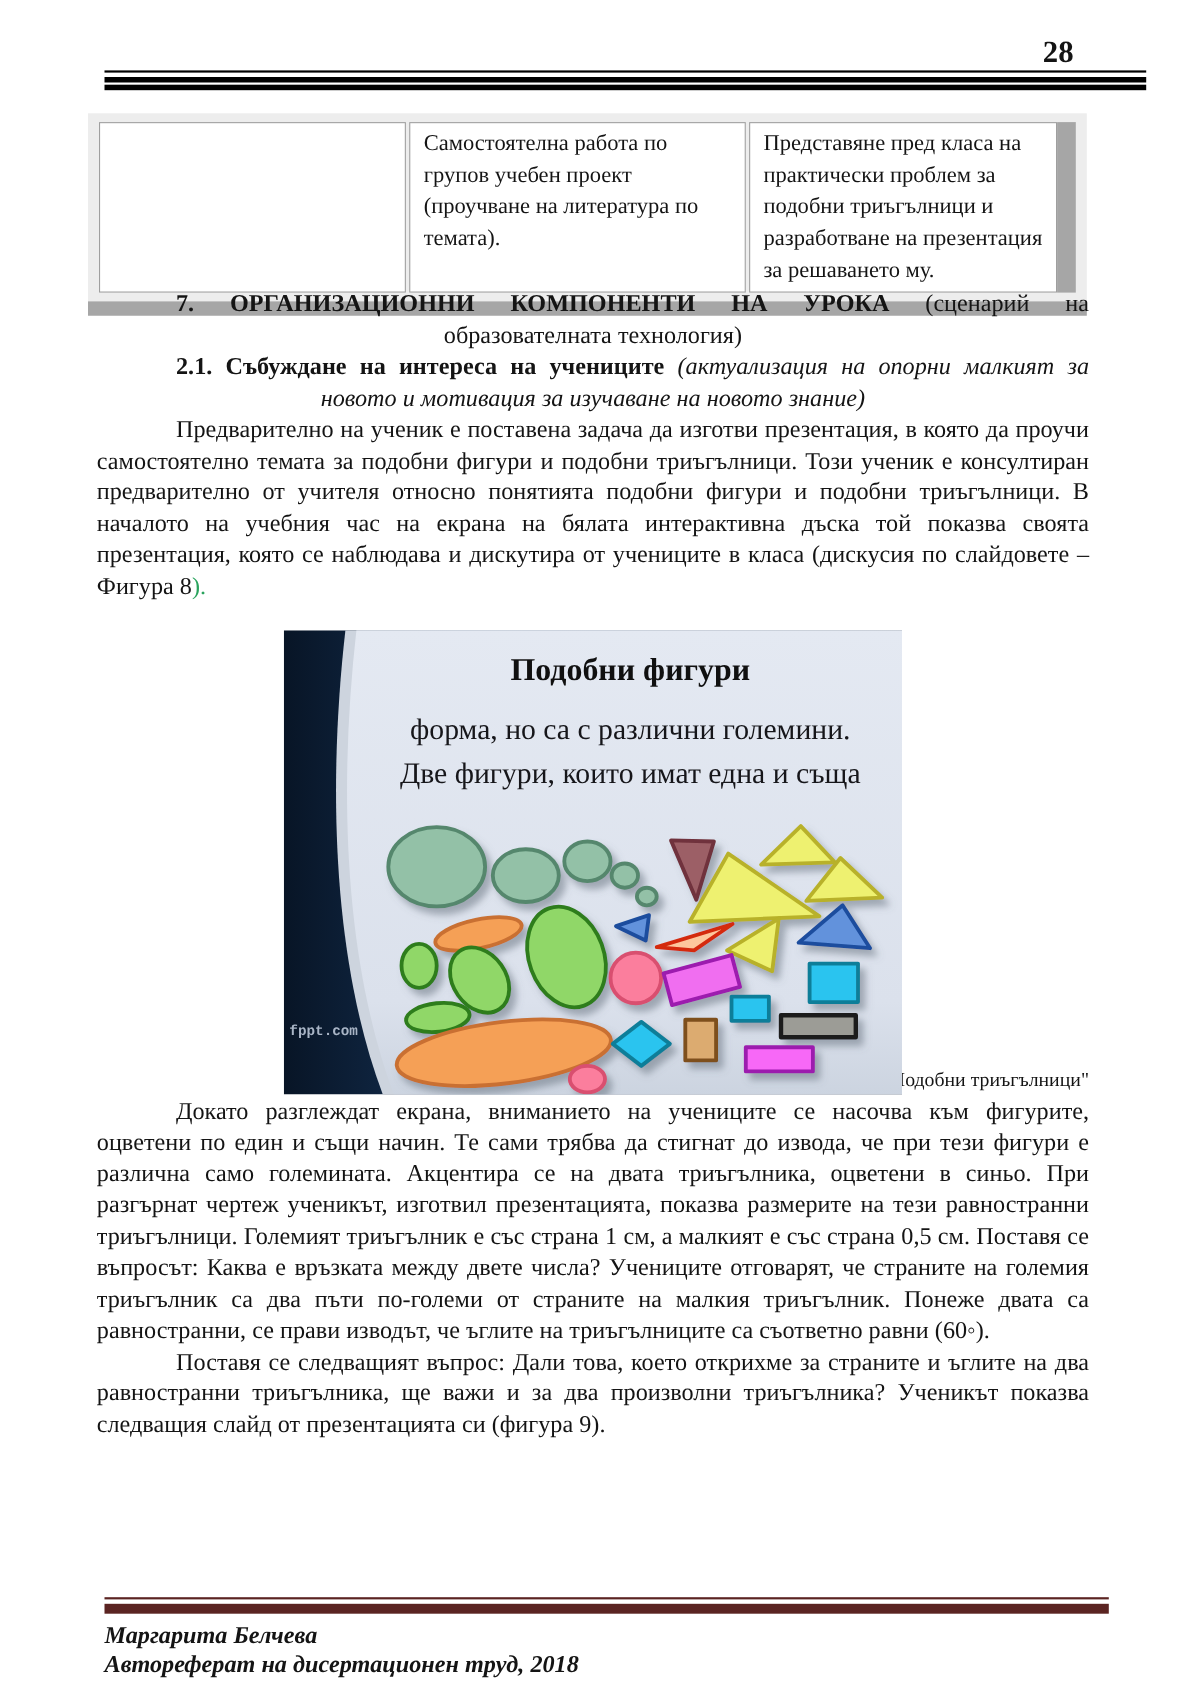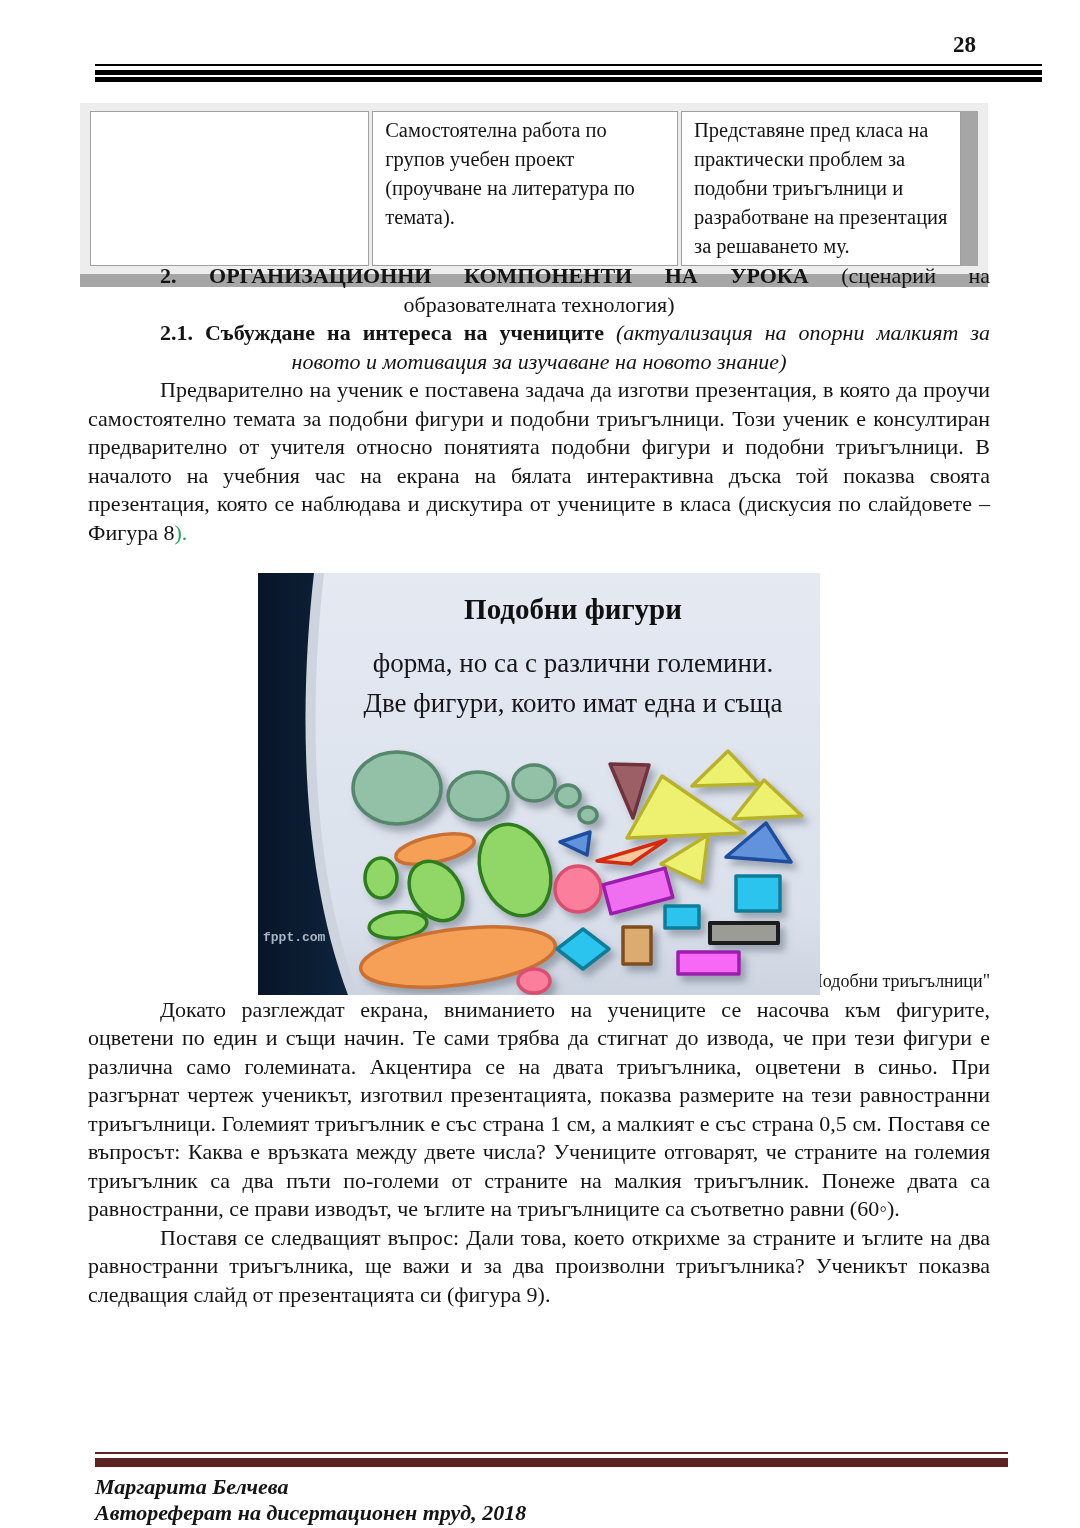--- a/index.html
+++ b/index.html
@@ -1,20 +1,20 @@
 <!DOCTYPE html>
 <html><head>
 <meta charset="utf-8">
 <style>
   html,body { margin:0; padding:0; background:#ffffff; }
   body { width:1080px; height:1528px; font-family:"Liberation Serif", serif; color:#141414; }
   .page { position:relative; width:1080px; height:1528px; overflow:hidden; background:#fff; }
 
   
-  .pagenum { position:absolute; top:32px; right:104px; font-size:23px; font-weight:bold; }
+  .pagenum { position:absolute; top:32px; right:104px; font-size:28px; font-weight:bold; }
   .toprule { position:absolute; top:64px; left:95px; right:38px; }
   .toprule .r1 { height:2px; background:#000; }
   .toprule .g1 { height:4px; }
   .toprule .r2 { height:5px; background:#000; }
   .toprule .g2 { height:2px; }
   .toprule .r3 { height:5px; background:#000; }
 
   
   .tablewrap { position:absolute; top:103px; left:80px; width:908px; background:#ededed; padding-top:8px; box-sizing:border-box; }
   .tcells { display:flex; margin:0 10px; align-items:stretch; }
@@ -74,21 +74,21 @@
       <div class="tcell tc1"></div>
       <div class="tcell tc2">Самостоятелна работа по групов учебен проект (проучване на литература по темата).</div>
       <div class="tcell tc3">Представяне пред класа на практически проблем за подобни триъгълници и разработване на презентация за решаването му.</div>
       <div class="tshadow-r"></div>
     </div>
     <div class="tshadow-b"></div>
   </div>
 
   <div class="content">
 
-    <div class="jline"><span class="bld">2. ОРГАНИЗАЦИОННИ КОМПОНЕНТИ НА УРОКА</span> <span>(сценарий на</span></div>
+    <div class="jline"><span class="bld">7. ОРГАНИЗАЦИОННИ КОМПОНЕНТИ НА УРОКА</span> <span>(сценарий на</span></div>
     <div class="lline">образователната технология)</div>
 
     <div class="jline"><span class="bld">2.1. Събуждане на интереса на учениците</span> <span class="itl">(актуализация на опорни малкият за</span></div>
     <div class="lline itl">новото и мотивация за изучаване на новото знание)</div>
 
     <p class="bodytext"><span>Предварително на ученик е поставена задача да изготви презентация, в която да проучи самостоятелно темата за подобни фигури и подобни триъгълници. Този ученик е консултиран предварително от учителя относно понятията подобни фигури и подобни триъгълници. В началото на учебния час на екрана на бялата интерактивна дъска той показва своята презентация, която се наблюдава и дискутира от учениците в класа (дискусия по слайдовете – Фигура 8</span><span class="accent" style="color: rgb(41, 163, 93);">).</span></p>
 
     <div class="figure">
       <svg class="slide-svg" viewBox="0 0 562 422">
         <defs>

